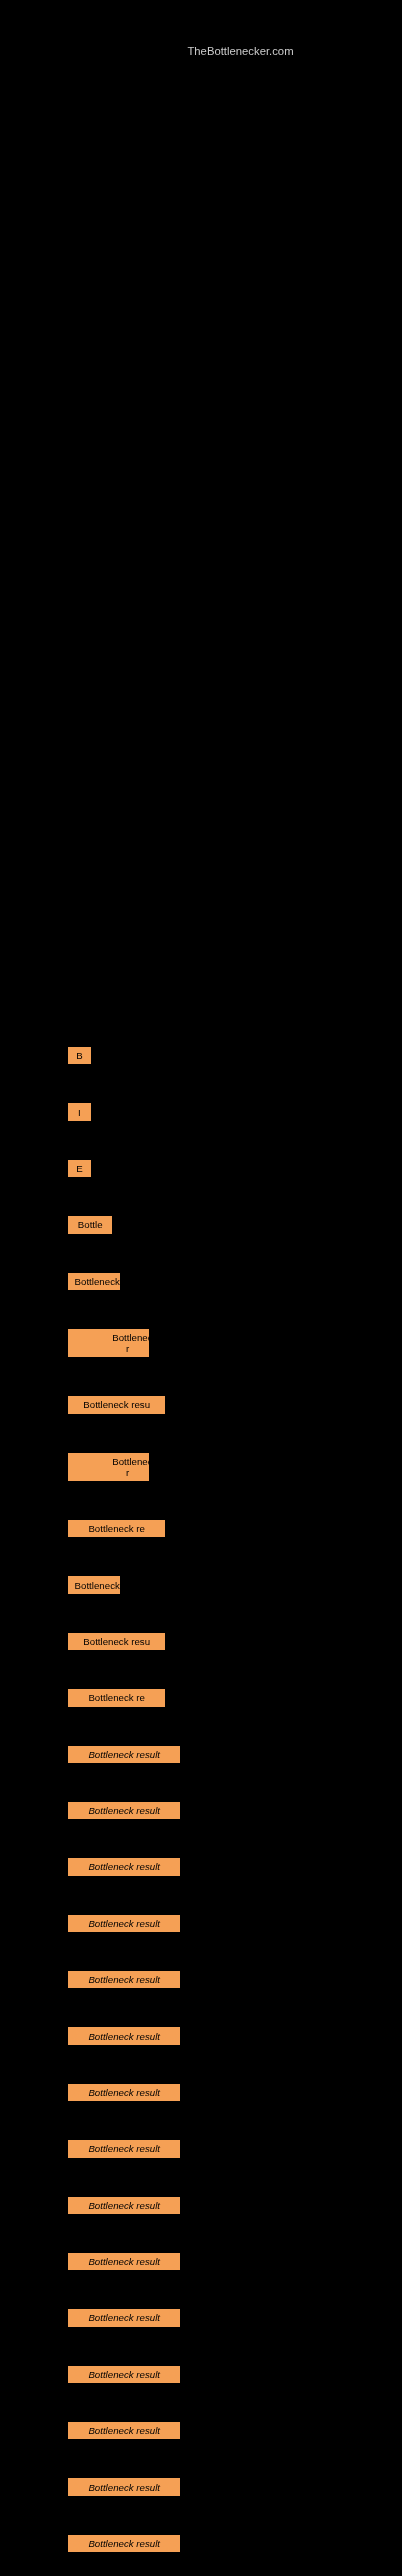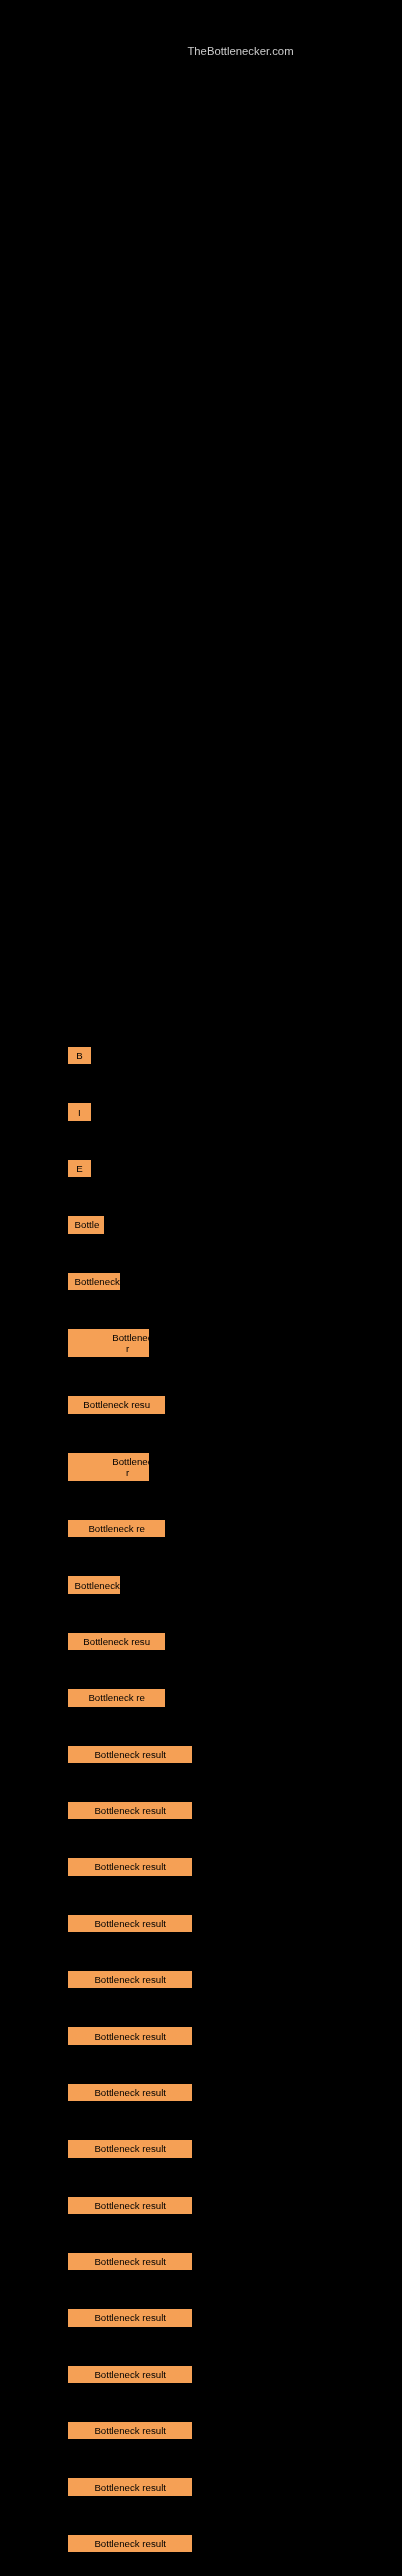--- a/index.html
+++ b/index.html
@@ -45,25 +45,25 @@
       background-color: #f5a055;
       color: #000;
       border: none;
       padding: 3.2px 6.4px;
       font-size: 9.7px;
       cursor: pointer;
       display: inline-block;
     }
     
     .btn-xs  { width: 22.5px; }
-    .btn-sm  { width: 36px; }
+    .btn-sm  { width: 44px; }
     .btn-md  { width: 52px; }
     .btn-lg  { width: 81px; padding-left: 44px; }
     .btn-xl  { width: 97px; text-align: center; }
-    .btn-full{ width: 124px; }
+    .btn-full{ width: 112px; font-style: italic; }
   </style>
 </head>
 <body>
 
 <span class="site-title">TheBottlenecker.com</span>
 
 <div class="chart-area">
   
 </div>
 

